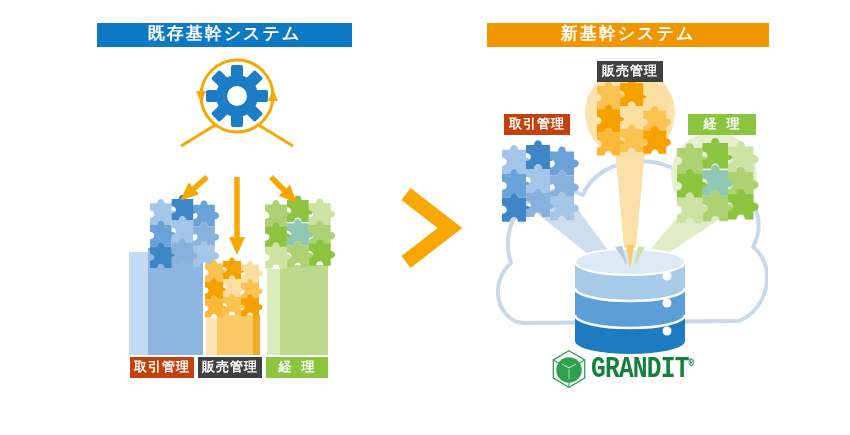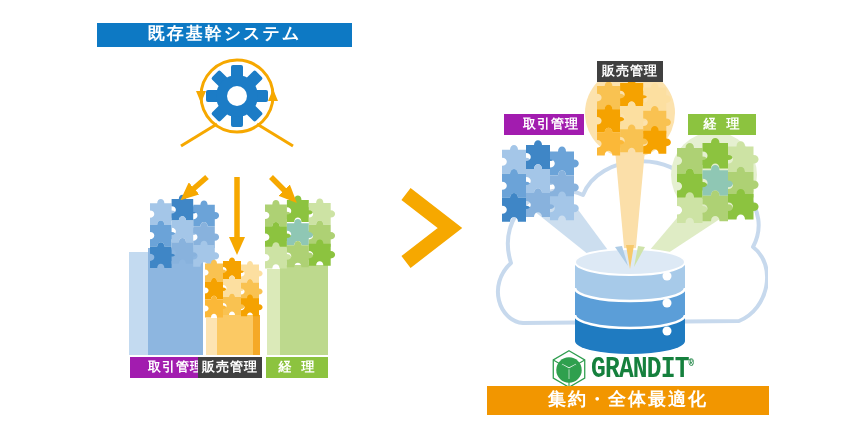--- a/index.html
+++ b/index.html
@@ -18,21 +18,21 @@
   .art{position:absolute;}
   .opt-box{
     position:absolute;left:172px;top:145px;width:123px;height:25px;
     background:#fff;border:3px solid #f6a800;color:#1b3e8f;
     font-size:17px;font-weight:bold;text-align:center;line-height:25px;letter-spacing:2px;
   }
   .chip{
     position:absolute;height:21px;line-height:21px;color:#fff;
     font-size:13px;font-weight:bold;text-align:center;letter-spacing:1px;
   }
-  .chip.navy{background:#a21caf;padding-left:14px;}
+  .chip.navy{background:#c2410c;}
   .chip.orange{background:#404040;}
   .chip.green{background:#8cc33f;}
   .chip.l-trade{left:130px;top:357px;width:64px;}
   .chip.l-sales{left:198px;top:357px;width:64px;}
   .chip.l-acct{left:266px;top:357px;width:62px;}
   .chip.r-trade{left:504px;top:114px;width:66px;}
   .chip.r-sales{left:597px;top:61px;width:66px;}
   .chip.r-acct{left:688px;top:114px;width:68px;}
   .grandit{
     position:absolute;left:549px;top:343px;display:flex;align-items:center;gap:2px;margin-top:6px;
@@ -143,20 +143,21 @@
 
   <div class="chip navy l-trade">取引管理</div>
   <div class="chip orange l-sales">販売管理</div>
   <div class="chip green l-acct">経 理</div>
 
 
   <svg class="art" style="left:398px;top:188px;" width="66" height="80" viewBox="0 0 66 80">
     <path d="M8 6 L52 40 L8 74" fill="none" stroke="#f6a800" stroke-width="15" stroke-linecap="butt" stroke-linejoin="miter"></path>
   </svg>
 
+  <div class="bar header-right">新基幹システム</div>
 
   <svg class="art" style="left:487px;top:47px;" width="281" height="338" viewBox="0 0 281 338">
 
     <path d="M36 276 C12 274 0 238 24 216 C8 166 56 130 96 148 C112 106 188 102 206 142 C250 122 286 162 266 200 C290 218 282 262 252 274 L36 276 Z" fill="#ffffff" stroke="#c7d9ed" stroke-width="4" stroke-linejoin="round"></path>
 
     <circle cx="143" cy="66" r="45" fill="#fce2ad"></circle>
     <circle cx="227" cy="128" r="43" fill="#e5f0d0"></circle>
 
     <g>
       <polygon points="127,92 159,92 148,211 138,211" fill="#fbdfa9"></polygon>
@@ -221,15 +222,14 @@
   <div class="grandit">
     <svg width="40" height="40" viewBox="-22 -22 44 44">
       <circle cx="0" cy="1" r="14" fill="#2fa04e"></circle>
       <path d="M-8 -5 L0 -1 L8 -5 M0 -1 L0 11" fill="none" stroke="#ffffff" stroke-width="1.6" opacity="0.9"></path>
       <polygon points="0,-20 17.3,-10 17.3,10 0,20 -17.3,10 -17.3,-10" fill="none" stroke="#2f9e4f" stroke-width="1.4"></polygon>
       <path d="M-17.3 -10 L0 0 L17.3 -10 M0 0 L0 20" fill="none" stroke="#2f9e4f" stroke-width="1.2"></path>
     </svg>
     <div class="gtext"><span>GRANDIT</span><sup>®</sup></div>
   </div>
 
-  <div class="bar footer-right">集約・全体最適化</div>
 
 </div>
 
 </body></html>

